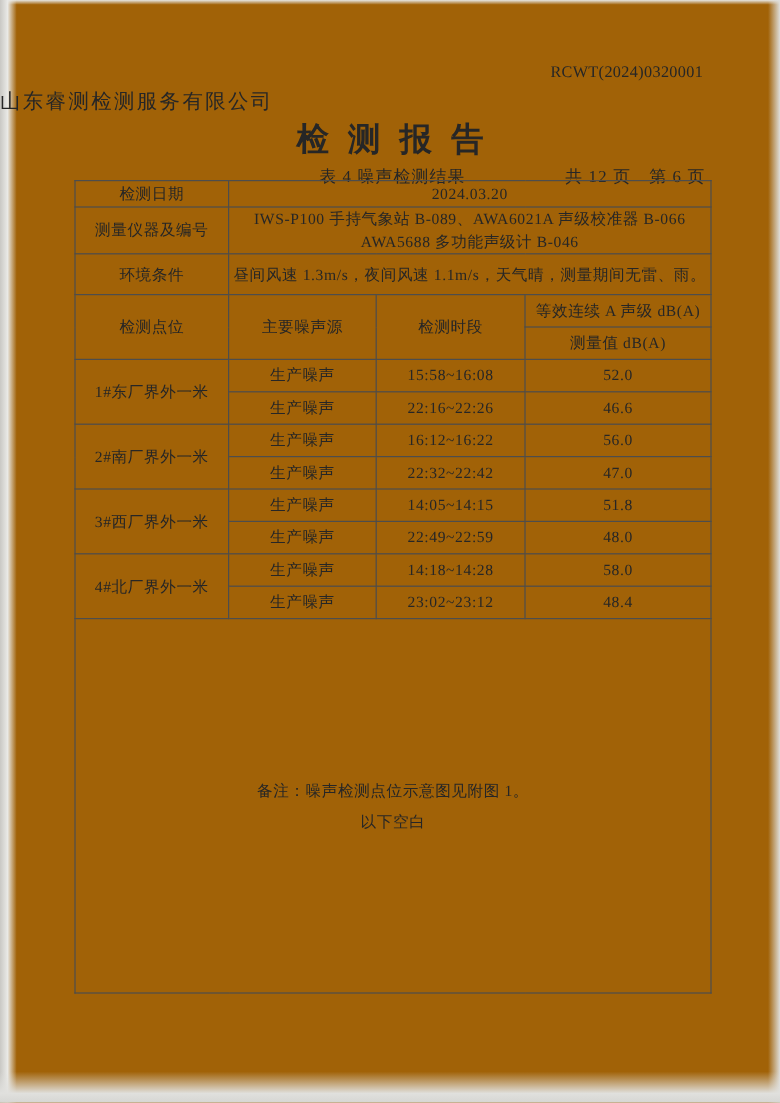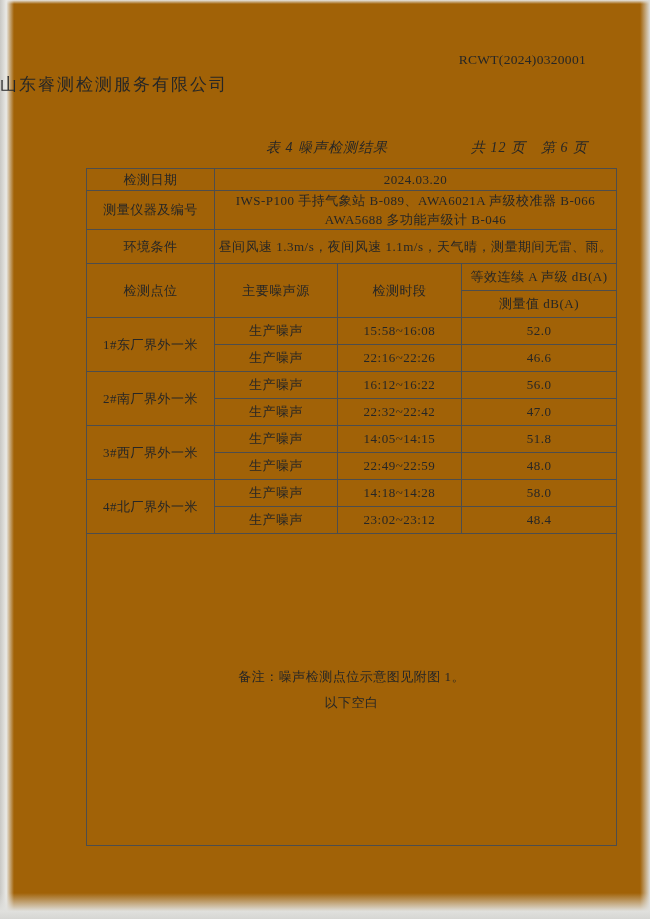--- a/index.html
+++ b/index.html
@@ -43,36 +43,34 @@
     font-size:17px;letter-spacing:2px;
   }
   .report-title{
     position:absolute;top:98px;left:0;width:100%;
     text-align:center;font-size:27px;font-weight:bold;
     letter-spacing:16px;padding-left:16px;box-sizing:border-box;
   }
   .subtitle-row{
     position:absolute;top:139px;left:62px;width:530px;height:20px;
     font-size:14px;
-    font-style:italic;
   }
   .subtitle{
     position:absolute;left:0;width:100%;text-align:center;letter-spacing:1px;
   }
   .pagination{
     position:absolute;right:4px;letter-spacing:1px;
   }
 
   table.report{
-    position:absolute;left:62px;top:168px;
+    position:absolute;left:62px;top:150px;
     width:530px;
     border-collapse:collapse;
     table-layout:fixed;
     font-size:13px;
-    margin-left:24px;
   }
   table.report td{
     border:1px solid #4d4d4d;
     text-align:center;
     vertical-align:middle;
     padding:0 2px;
     letter-spacing:.5px;
   }
   tr.r-date{height:22px;}
   tr.r-instr{height:39px;}
@@ -94,20 +92,21 @@
 
 <div class="page">
 
   <div class="edge-top"></div>
   <div class="edge-left"></div>
   <div class="edge-right"></div>
   <div class="edge-bottom"></div>
 
   <div class="serial">RCWT(2024)0320001</div>
   <div class="company">山东睿测检测服务有限公司</div>
+  <div class="report-title">检测报告</div>
 
   <div class="subtitle-row">
     <span class="subtitle">表 4 噪声检测结果</span>
     <span class="pagination">共 12 页　第 6 页</span>
   </div>
 
   <table class="report">
     <colgroup>
       <col style="width:128px">
       <col style="width:123px">

